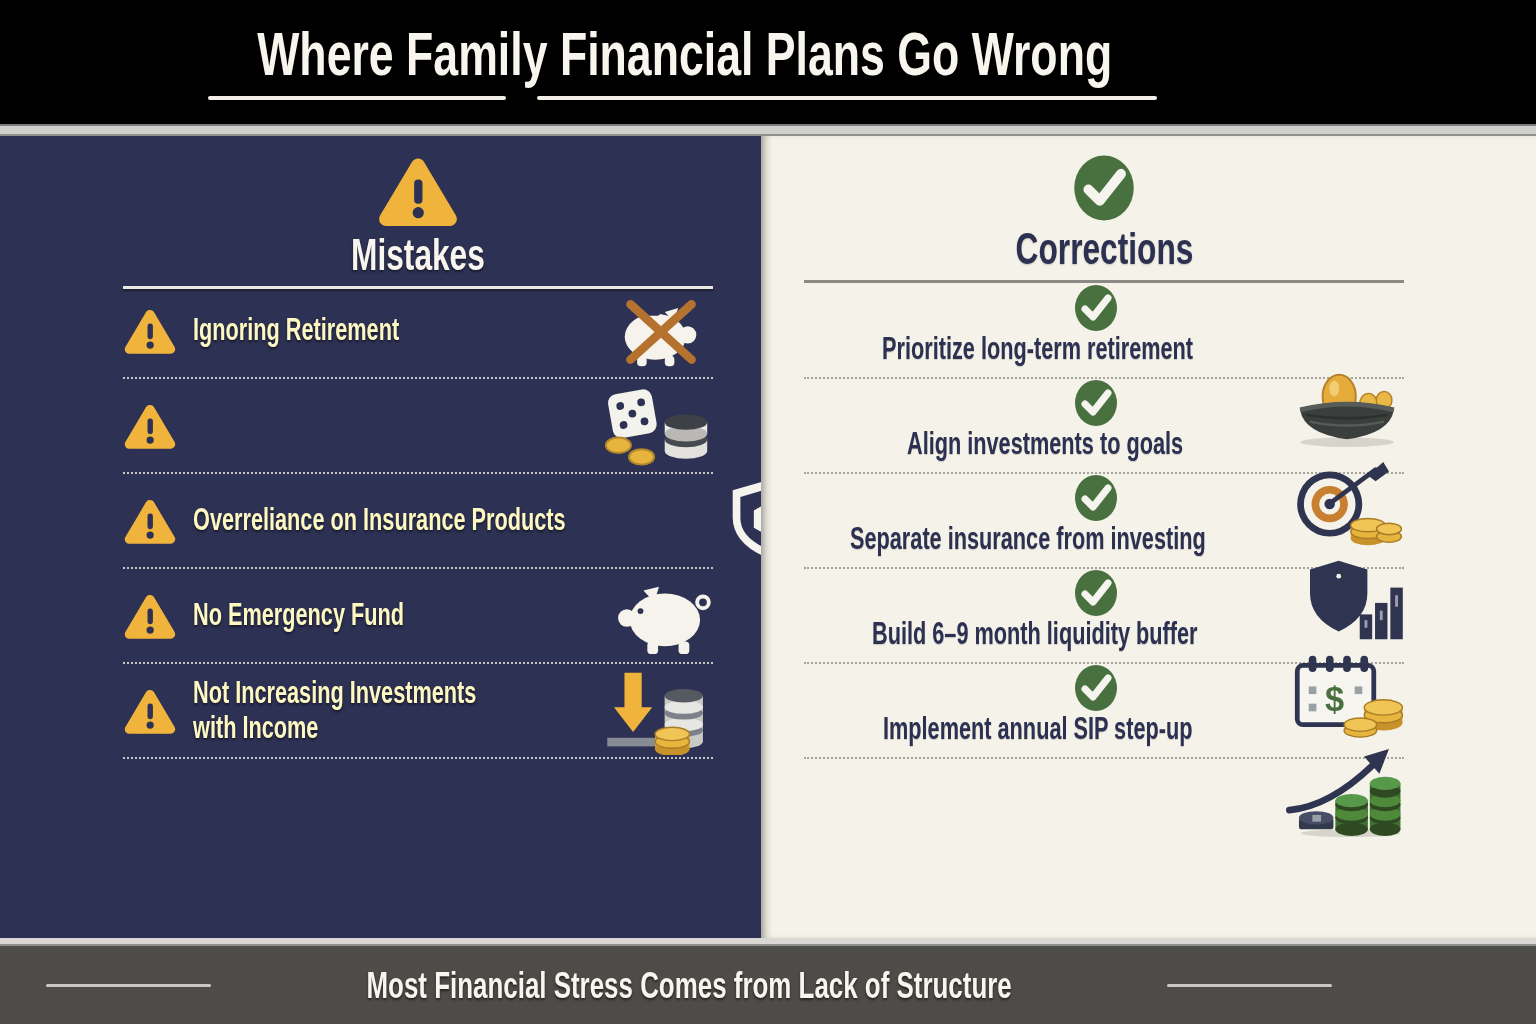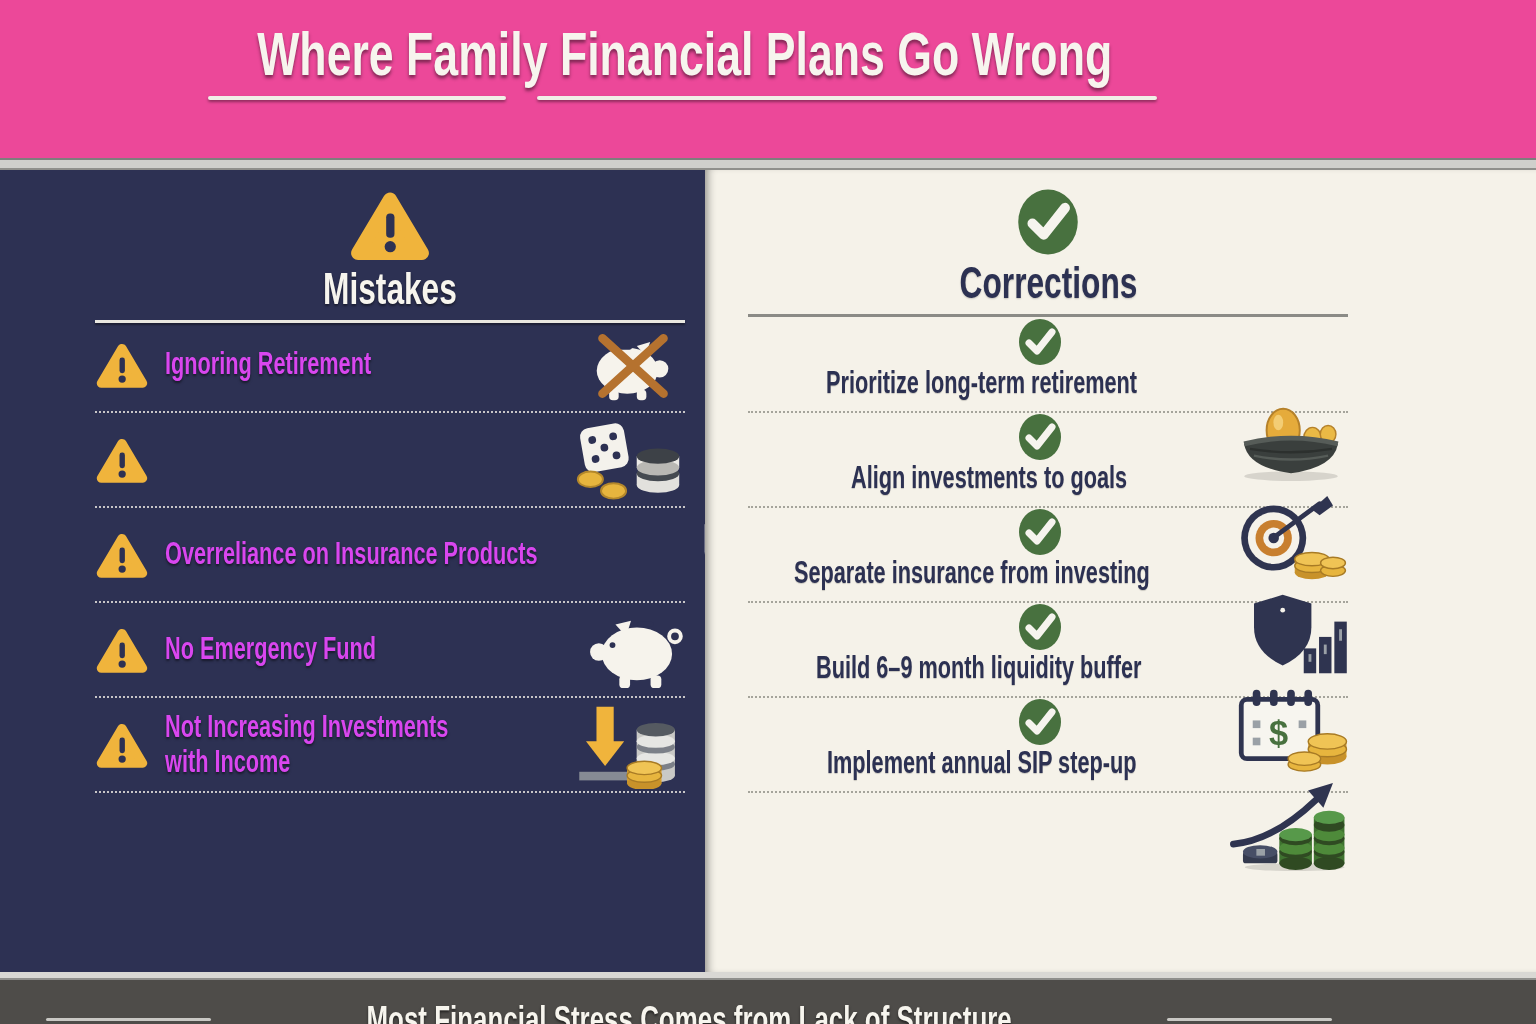--- a/index.html
+++ b/index.html
@@ -5,60 +5,60 @@
   html,body{margin:0;padding:0;}
   body{
     width:1536px;height:1024px;overflow:hidden;
     background:#2d3153;
     font-family:"Liberation Sans",sans-serif;
     -webkit-font-smoothing:antialiased;
   }
   .poster{position:relative;width:1536px;height:1024px;}
 
   
-  .header{position:relative;height:158px;background:#ec4899;}
+  .header{position:relative;height:124px;background:#000000;}
   .title{
     position:absolute;left:0;top:18px;width:1370px;text-align:center;
     color:#f7f5ee;font-weight:bold;font-size:62px;letter-spacing:0px;
     text-shadow:0 3px 4px rgba(0,0,0,.45);
     white-space:nowrap;
   }
   .condense{display:inline-block;transform:scaleX(.72);transform-origin:center;}
   .condense-l{display:inline-block;transform:scaleX(.70);transform-origin:left center;}
   .title-underline{position:absolute;top:96px;height:4px;background:#f1efe7;border-radius:2px;box-shadow:0 2px 3px rgba(0,0,0,.4);}
   .tu1{left:208px;width:298px;}
   .tu2{left:537px;width:620px;}
 
   
   .gray-strip{height:12px;background:#cfcfcc;border-top:2px solid #7e7e7c;border-bottom:2px solid #8f8f8c;box-sizing:border-box;}
 
   
   .main{display:flex;height:802px;}
-  .col{box-sizing:border-box;height:100%;}
+  .col{box-sizing:border-box;height:100%;margin-left:28px;}
   .col-mistakes{width:705px;background:#2d3153;}
   .col-corrections{flex:1;background:#f5f2e9;box-shadow:inset 8px 0 10px -6px rgba(0,0,0,.45);padding-left:18px;}
   .col-inner-left{margin-left:95px;width:590px;}
   .col-inner-right{margin-left:25px;width:600px;}
 
   .col-header{height:130px;text-align:center;position:relative;}
   .col-header .hicon{display:block;margin:18px auto 2px auto;}
   .col-title{font-size:44px;font-weight:bold;white-space:nowrap;}
   .col-mistakes .col-title{color:#f7f5ee;text-shadow:0 2px 3px rgba(0,0,0,.45);}
   .col-corrections .col-title{color:#2c3152;text-shadow:0 1px 2px rgba(0,0,0,.2);}
   .header-rule{height:3px;margin-top:6px;}
   .col-mistakes .header-rule{background:#e9e7e0;box-shadow:0 2px 2px rgba(0,0,0,.4);}
   .col-corrections .header-rule{background:#8b8b86;}
 
   .row{height:95px;display:flex;align-items:center;box-sizing:border-box;}
   .col-mistakes .row{border-bottom:2px dotted rgba(242,240,232,.78);}
   .col-corrections .row{border-bottom:2px dotted #a5a49b;flex-direction:column;}
   .bullet{flex:0 0 auto;margin-right:16px;}
   .label{font-size:31px;font-weight:bold;line-height:1.12;white-space:nowrap;}
   .label.wrap{white-space:normal;max-width:480px;}
-  .col-mistakes .label{color:#d946ef;text-shadow:0 2px 3px rgba(0,0,0,.5);}
+  .col-mistakes .label{color:#fef9c3;text-shadow:0 2px 3px rgba(0,0,0,.5);}
   .col-corrections .label{color:#2c3152;text-shadow:0 1px 1px rgba(0,0,0,.18);}
   .art{margin-left:auto;flex:0 0 auto;display:flex;justify-content:flex-end;}
 
   
   .footer-strip{height:8px;background:#d9d8d4;border-bottom:2px solid #8f8f8c;box-sizing:border-box;}
   .footer{height:79px;background:#4e4c49;display:flex;align-items:center;justify-content:center;}
   .footer-group{display:flex;align-items:center;margin-right:158px;}
   .footer-line{width:165px;height:3px;background:#c9c8c4;border-radius:2px;}
   .fl-left{margin-right:30px;}
   .fl-right{margin-left:30px;}

